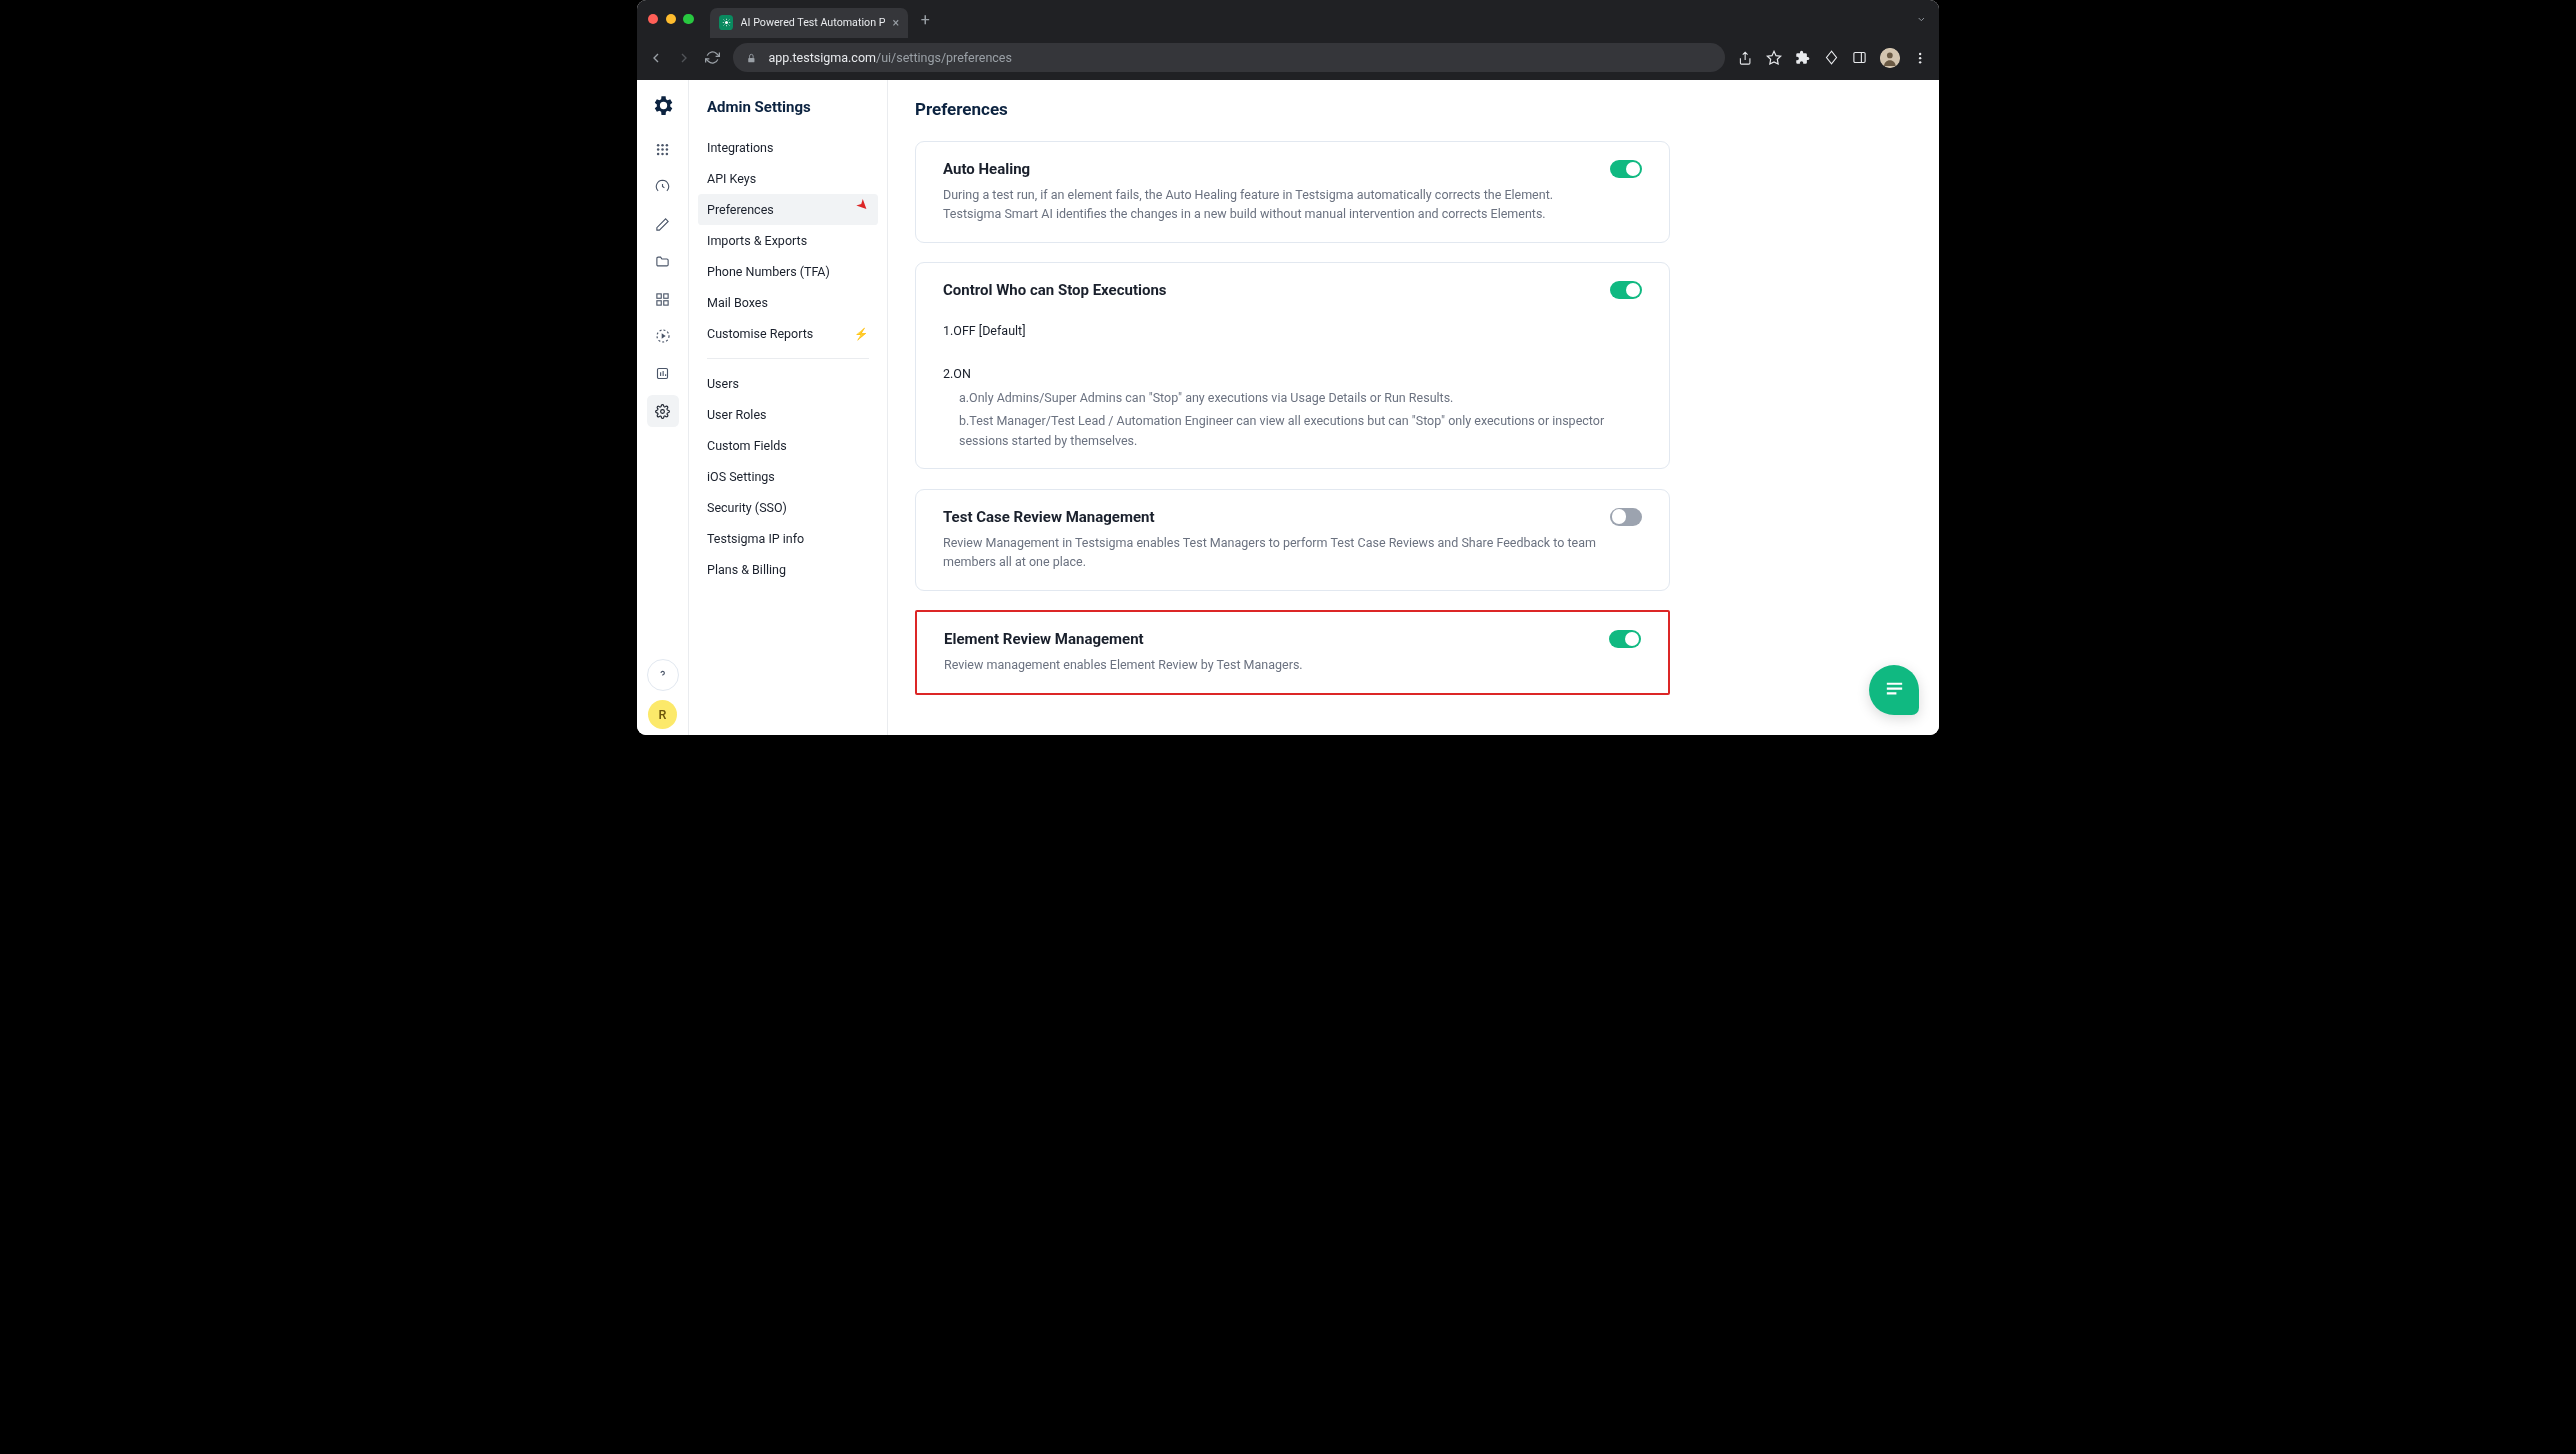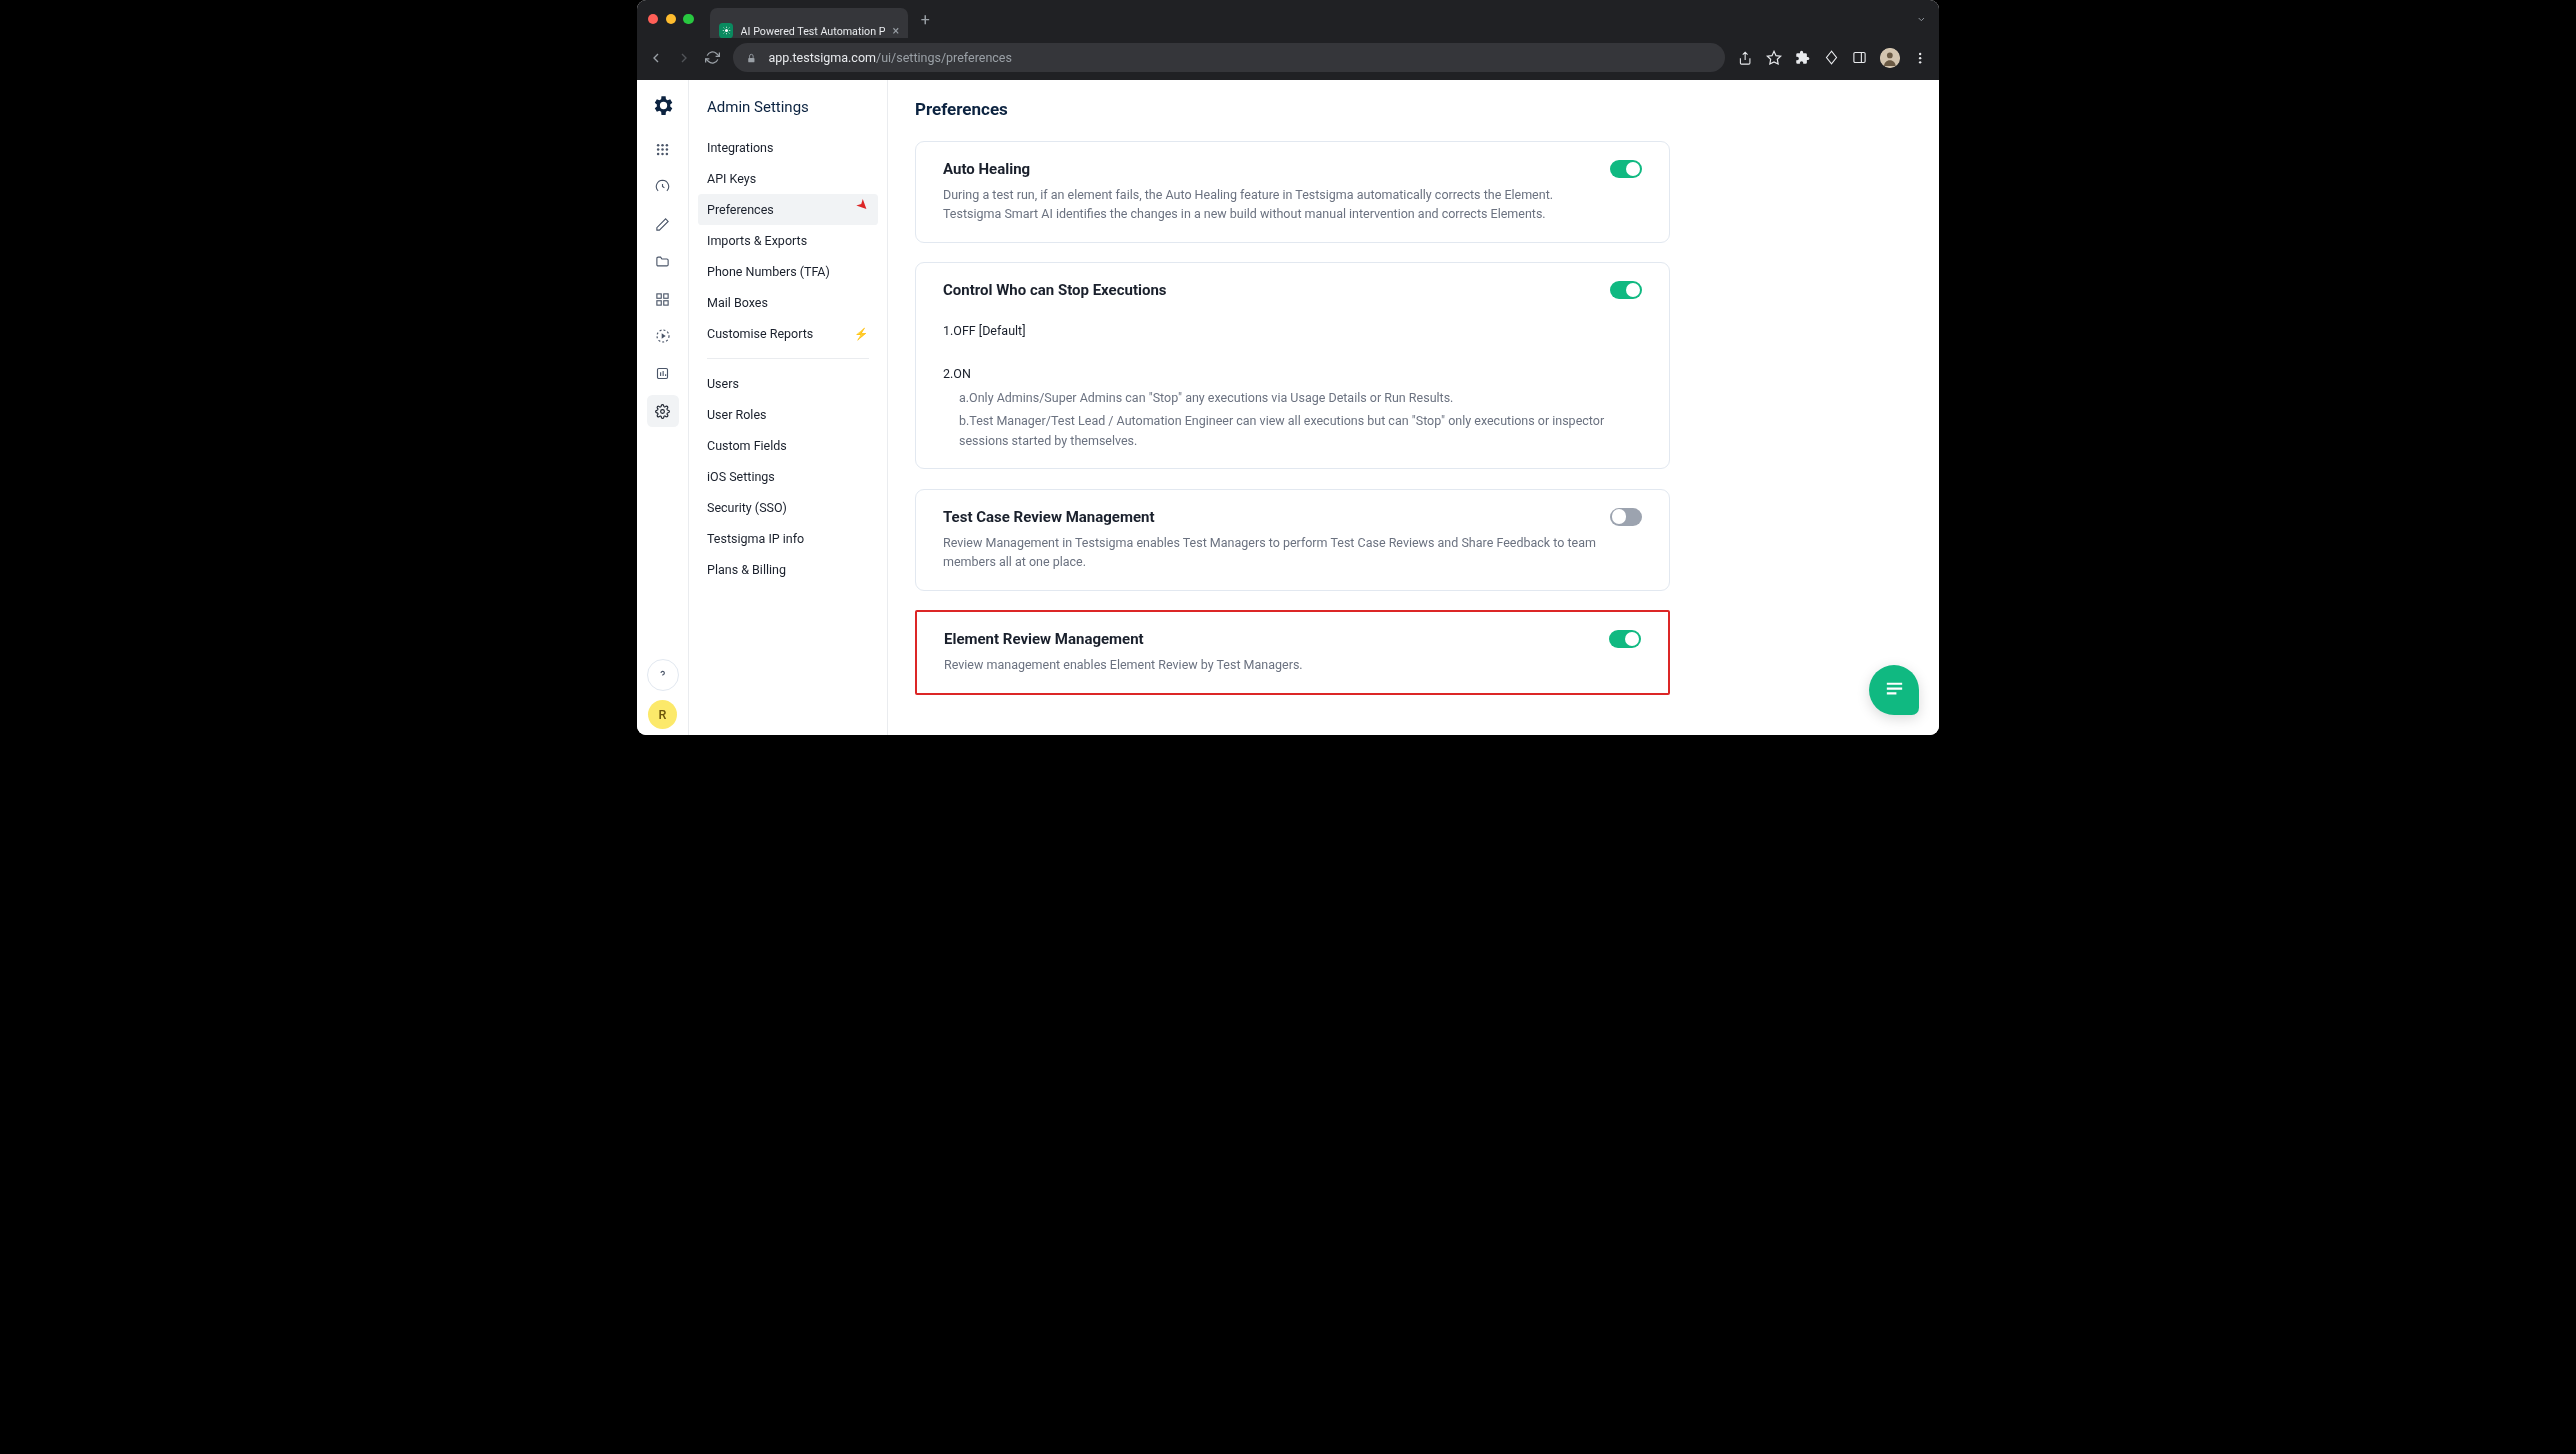--- a/index.html
+++ b/index.html
@@ -7,21 +7,21 @@
   
   
   .browser-window { width: 1302px; height: 735px; background: #fff; border-radius: 9px; overflow: hidden; position: relative; margin: 0 auto; }
   .browser-top { background: #202124; }
   .tab-bar { display: flex; align-items: center; height: 38px; padding: 0 10.7px; position: relative; }
   .traffic-lights { display: flex; gap: 7.2px; margin-right: 16px; }
   .traffic-light { width: 10.7px; height: 10.7px; border-radius: 50%; }
   .tl-red { background: #ff5f57; }
   .tl-yellow { background: #febc2e; }
   .tl-green { background: #28c840; }
-  .tab { display: flex; align-items: flex-end; background: #35363a; border-radius: 7.2px 7.2px 0 0; padding: 0 9px; height: 30px; margin-top: 7.2px; gap: 7.2px; max-width: 215px; }
+  .tab { display: flex; align-items: center; background: #35363a; border-radius: 7.2px 7.2px 0 0; padding: 0 9px; height: 30px; margin-top: 7.2px; gap: 7.2px; max-width: 215px; }
   .tab-favicon { width: 14.3px; height: 14.3px; background: #0a8a5f; border-radius: 3.6px; display: flex; align-items: center; justify-content: center; color: #fff; font-size: 9px; }
   .tab-title { color: #e8eaed; font-size: 10.7px; white-space: nowrap; overflow: hidden; text-overflow: ellipsis; flex: 1; }
   .tab-close { color: #9aa0a6; font-size: 12.5px; cursor: pointer; }
   .new-tab { color: #9aa0a6; font-size: 16px; margin-left: 12.5px; cursor: pointer; }
   .tab-dropdown { position: absolute; right: 12.5px; color: #9aa0a6; font-size: 10.7px; }
   
   .addr-bar { display: flex; align-items: center; padding: 5.4px 10.7px 7.2px; gap: 12.5px; }
   .nav-icon { color: #9aa0a6; width: 16px; cursor: pointer; display: flex; align-items: center; justify-content: center; }
   .nav-icon.disabled { opacity: 0.4; }
   .url-box { flex: 1; background: #35363a; border-radius: 18px; height: 29px; display: flex; align-items: center; padding: 0 12.5px; gap: 12px; }
@@ -39,21 +39,21 @@
   .icon-rail { width: 52px; border-right: 0.9px solid #eaecef; display: flex; flex-direction: column; align-items: center; padding: 12.5px 0; gap: 5.4px; position: relative; }
   .rail-logo { width: 27px; height: 27px; display: flex; align-items: center; justify-content: center; color: #0c2340; margin-bottom: 9px; }
   .rail-icon { width: 32px; height: 32px; display: flex; align-items: center; justify-content: center; border-radius: 5.4px; color: #4a5568; cursor: pointer; }
   .rail-icon.active { background: #f1f3f5; color: #1a202c; }
   .rail-bottom { position: absolute; bottom: 10.7px; display: flex; flex-direction: column; align-items: center; gap: 9px; }
   .rail-help { width: 32px; height: 32px; display: flex; align-items: center; justify-content: center; border: 0.9px solid #e2e8f0; border-radius: 50%; color: #4a5568; }
   .rail-avatar { width: 29px; height: 29px; border-radius: 50%; background: #fce96a; display: flex; align-items: center; justify-content: center; font-weight: 500; color: #6b5409; font-size: 12.5px; }
   
   
   .sidebar { width: 199px; border-right: 0.9px solid #eaecef; padding: 18px 9px; overflow-y: auto; }
-  .sidebar h2 { font-size: 15px; font-weight: 400; color: #0c2340; padding: 0 9px 16px; }
+  .sidebar h2 { font-size: 15px; font-weight: 700; color: #0c2340; padding: 0 9px 16px; }
   .side-item { padding: 8px 9px; font-size: 12.5px; color: #1a202c; cursor: pointer; border-radius: 3.6px; display: flex; align-items: flex-end; justify-content: space-between; position: relative; }
   .side-item.active { background: #f1f3f5; }
   .side-sep { border: none; border-top: 0.9px solid #eaecef; margin: 9px; }
   .bolt { color: #f59e0b; font-size: 11.6px; }
   .arrow-annotation { position: absolute; right: 9px; top: 3.6px; color: #dc2626; font-size: 14.3px; transform: rotate(45deg); }
   
   
   .main { flex: 1; padding: 19.7px 27px; overflow-y: auto; }
   .main h1 { font-size: 17px; font-weight: 700; color: #0c2340; margin-bottom: 21.5px; }
   

